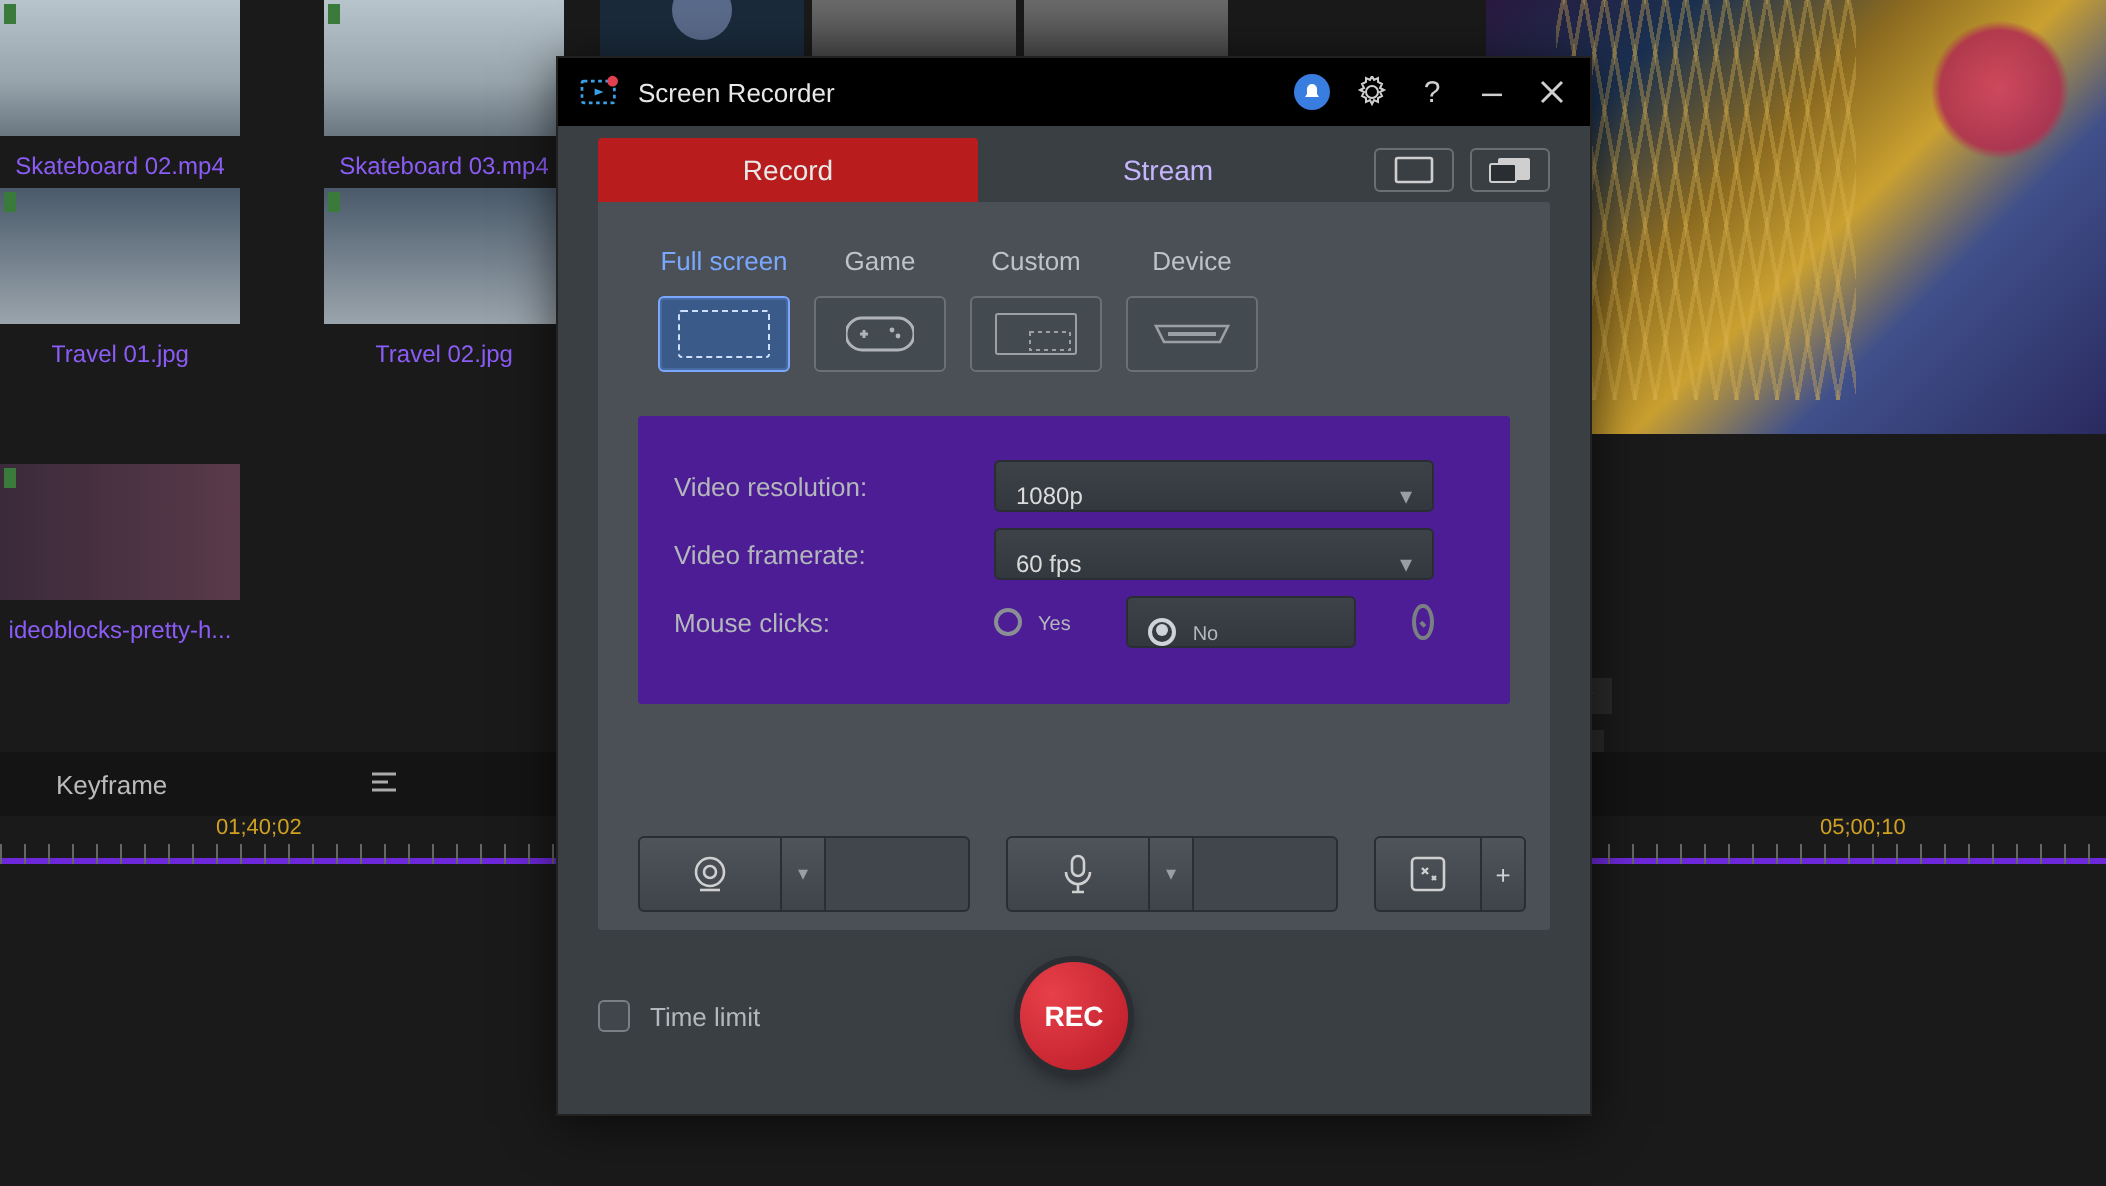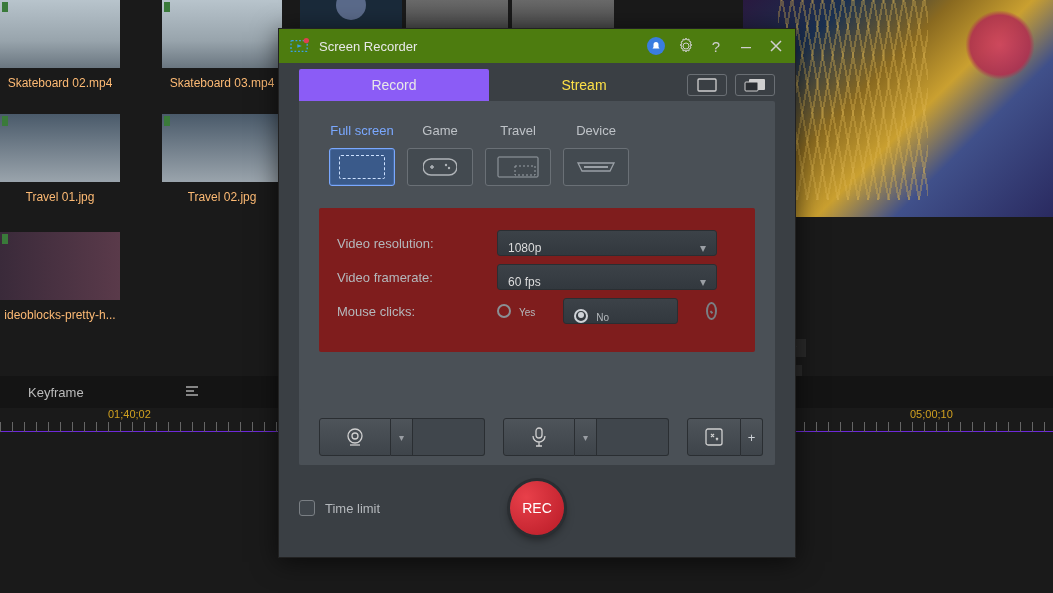--- a/index.html
+++ b/index.html
@@ -1,71 +1,71 @@
 <!DOCTYPE html>
 <html><head>
 <meta charset="utf-8">
 <style>
 *{margin:0;padding:0;box-sizing:border-box;font-family:"Segoe UI",Arial,sans-serif;-webkit-font-smoothing:antialiased}
 body{background:#1a1a1a;width:1053px;height:593px;overflow:hidden;position:relative;color:#aaa;font-size:13px}
 
 .bg-thumbs{position:absolute;top:0;left:0;right:0;display:flex;gap:42px;padding:0 0 0 0}
 .thumb{width:120px;display:flex;flex-direction:column;align-items:center;gap:8px}
 .thumb-img{width:120px;height:68px;background:#333;position:relative;overflow:hidden}
-.thumb-label{color:#fdba74;font-size:12px;text-align:center;white-space:nowrap;overflow:hidden;text-overflow:ellipsis;max-width:140px}
+.thumb-label{color:#8b5cf6;font-size:12px;text-align:center;white-space:nowrap;overflow:hidden;text-overflow:ellipsis;max-width:140px}
 .audio-inset{width:6px;height:10px;background:#3a7a3a;position:absolute;top:2px;left:2px}
 .vegas{position:absolute;top:0;right:0;width:310px;height:217px;background:linear-gradient(135deg,#2a1a40 0%,#1a3050 20%,#8a6a20 40%,#caa030 55%,#40508a 70%,#2a2a60 100%);overflow:hidden}
 .vegas::before{content:"";position:absolute;right:18px;top:10px;width:70px;height:70px;border-radius:50%;background:radial-gradient(circle,#d04060 0%,#b03050 60%,transparent 70%);opacity:.9}
 .vegas::after{content:"";position:absolute;left:35px;top:0;width:150px;height:200px;background:repeating-linear-gradient(80deg,transparent 0 8px,rgba(220,180,80,.35) 8px 10px),repeating-linear-gradient(-80deg,transparent 0 8px,rgba(220,180,80,.35) 8px 10px)}
 .thumb-skate{background:linear-gradient(#b8c4cc 0%,#98a4ac 60%,#6a7680 100%)}
 .thumb-travel{background:linear-gradient(#4a5a6a 0%,#9aa4ac 100%)}
 .thumb-video{background:linear-gradient(90deg,#3a2a3a,#5a3a4a)}
 
-.row2{position:absolute;top:114px;left:0;display:flex;gap:42px}
+.row2{position:absolute;top:94px;left:0;display:flex;gap:42px}
 .row3{position:absolute;top:232px;left:0;display:flex;gap:42px}
 
 .keyframe-bar{position:absolute;top:376px;left:0;right:0;height:32px;display:flex;align-items:center;padding:0 28px;background:#141414}
 .kf-btn{display:flex;align-items:center;gap:100px;color:#bbb}
 .kf-icon{width:16px;height:16px}
 
 .timeline{position:absolute;top:408px;left:0;right:0;height:30px;background:#1a1a1a}
-.ruler{position:absolute;top:0;left:0;right:0;height:24px;border-bottom:1px solid #6d28d9}
+.ruler{position:absolute;top:0;left:0;right:0;height:24px;border-bottom:3px solid #6d28d9}
 .ruler-ticks{position:absolute;top:14px;left:0;right:0;height:10px;background:repeating-linear-gradient(90deg,#666 0 1px,transparent 1px 12px)}
 .tc{position:absolute;top:0;font-size:11px;color:#d0a020}
 .tc1{left:108px}
 .tc2{left:910px}
 .transport{position:absolute;top:338px;right:210px;display:flex;gap:8px}
 .tbtn{width:28px;height:20px;background:#2a2a2a;border:1px solid #1a1a1a;display:flex;align-items:center;justify-content:center;color:#9a9a9a}
 
 .dialog{position:absolute;top:28px;left:278px;width:518px;height:530px;background:#3a3f44;border:1px solid #222;box-shadow:0 4px 24px rgba(0,0,0,.6)}
-.dlg-title{height:34px;display:flex;align-items:center;padding:0 10px;gap:8px;background:#4d7c0f}
+.dlg-title{height:34px;display:flex;align-items:center;padding:0 10px;gap:8px;background:#000000}
 .title-icon{width:22px;height:18px;position:relative}
 .title-icon svg{width:100%;height:100%}
 .title-text{color:#e8e8e8;font-size:13px}
 .title-right{margin-left:auto;display:flex;align-items:center;gap:12px;color:#cfcfcf}
 .title-right .ic{display:flex;align-items:center;justify-content:center;width:18px;height:18px;cursor:pointer}
 .notif{width:16px;height:16px;border-radius:50%;background:#3a7de0;display:flex;align-items:center;justify-content:center}
 
 .tabs{display:flex;align-items:center;margin:6px 20px 0;height:32px}
-.tab{flex:none;width:190px;height:32px;display:flex;align-items:center;justify-content:center;color:#fde047;font-size:14px;cursor:pointer}
-.tab.active{background:#8b5cf6;color:#e8e8e8;border-radius:2px 2px 0 0}
+.tab{flex:none;width:190px;height:32px;display:flex;align-items:center;justify-content:center;color:#c4b5fd;font-size:14px;cursor:pointer}
+.tab.active{background:#b91c1c;color:#e8e8e8;border-radius:2px 2px 0 0}
 .tab-right{margin-left:auto;display:flex;gap:8px}
 .disp-btn{width:40px;height:22px;border:1px solid #6a6f74;border-radius:3px;display:flex;align-items:center;justify-content:center;color:#cfcfcf;cursor:pointer}
 
 .body{background:#4a5056;margin:0 20px;padding:22px 20px 0;height:calc(100% - 72px - 92px);border-radius:0 2px 2px 2px}
 .mode-row{display:flex;gap:0;padding:0 4px}
 .mode{width:78px;display:flex;flex-direction:column;align-items:center;gap:10px;cursor:pointer}
 .mode-label{font-size:13px;color:#bfc3c8}
 .mode.active .mode-label{color:#7aa8ff}
 .mode-icon{width:66px;height:38px;border:1px solid #6a7076;border-radius:3px;background:#434a50;display:flex;align-items:center;justify-content:center}
 .mode.active .mode-icon{border:1px solid #7aa8ff;background:#3a5a8a;box-shadow:0 0 0 1px rgba(122,168,255,.2) inset}
 .mode-inner{width:46px;height:24px;border:1px dashed #9aa0a6;border-radius:2px;position:relative}
 .mode.active .mode-inner{border-color:#cde1ff}
 
-.settings{margin-top:22px;background:#7f1d1d;border-radius:2px;padding:18px 18px 24px}
+.settings{margin-top:22px;background:#4c1d95;border-radius:2px;padding:18px 18px 24px}
 .srow{display:flex;align-items:center;height:34px}
 .slabel{width:160px;color:#b4b8bc;font-size:13px}
 .selectw .sel{width:220px;display:flex;align-items:flex-end;justify-content:space-between}
 .sel{height:26px;width:220px;background:linear-gradient(#3c4248,#32383e);border:1px solid #2a2e32;border-radius:3px;color:#dcdcdc;font-size:12px;padding:0 10px;cursor:pointer}
 .sel .chev{color:#9a9ea4}
 .radios{display:flex;align-items:center;gap:28px}
 .radio{display:flex;align-items:flex-end;gap:8px;color:#b4b8bc;font-size:10px;cursor:pointer}
 .rcir{width:14px;height:14px;border-radius:50%;border:2px solid #8a8f94}
 .radio.sel .rcir{border-color:#cfd3d8}
 .radio.sel .rcir::after{content:"";display:block;width:6px;height:6px;border-radius:50%;background:#cfd3d8;margin:1px auto}
@@ -77,21 +77,21 @@
 .src-btn{width:72px;background:linear-gradient(#4e545a,#3e444a);border:1px solid #2a2e32;border-radius:3px 0 0 3px;display:flex;align-items:center;justify-content:center;color:#d0d0d0;cursor:pointer}
 .src-caret{width:22px;background:linear-gradient(#4e545a,#3e444a);border:1px solid #2a2e32;border-left:none;border-radius:0;display:flex;align-items:center;justify-content:center;color:#9a9ea4;font-size:10px;cursor:pointer}
 .src-screen{width:72px;background:#40464c;border:1px solid #2a2e32;border-left:none;border-radius:0 3px 3px 0}
 .src-group2 .src-btn{border-radius:3px 0 0 3px}
 .src-group2 .src-btn{width:54px}
 .add-btn{width:22px;background:linear-gradient(#4e545a,#3e444a);border:1px solid #2a2e32;border-left:none;border-radius:0 3px 3px 0;display:flex;align-items:center;justify-content:center;color:#cfd3d8;cursor:pointer}
 
 .bottom{position:absolute;left:20px;right:20px;bottom:20px;height:58px;display:flex;align-items:center}
 .chk{display:flex;align-items:center;gap:10px;color:#b4b8bc;font-size:13px;cursor:pointer}
 .box{width:16px;height:16px;border:1px solid #7a7f84;border-radius:3px;background:#40464c}
-.rec-btn{position:absolute;left:50%;transform:translateX(-50%);width:54px;height:54px;border-radius:50%;background:radial-gradient(circle at 30% 30%,#e8404a,#b81a26);box-shadow:0 0 0 3px #2a2e32,0 4px 10px rgba(0,0,0,.5);display:flex;align-items:center;justify-content:center;color:#fff;font-weight:400;font-size:14px;cursor:pointer}
+.rec-btn{position:absolute;left:50%;transform:translateX(-50%);width:54px;height:54px;border-radius:50%;background:radial-gradient(circle at 30% 30%,#e8404a,#b81a26);box-shadow:0 0 0 3px #2a2e32,0 4px 10px rgba(0,0,0,.5);display:flex;align-items:center;justify-content:center;color:#fff;font-weight:700;font-size:14px;cursor:pointer}
 
 .big-audio{position:absolute;top:0;left:300px;width:102px;height:28px;background:#1a2a3a}
 .big-audio::after{content:"";position:absolute;left:50%;top:50%;width:30px;height:30px;border-radius:50%;background:#5a6a8a;transform:translate(-50%,-80%)}
 .big-thumb{position:absolute;top:0;left:406px;width:208px;height:28px;display:flex;gap:4px}
 .bt1{flex:1;background:linear-gradient(#6a6a6a,#4a4a4a)}
 
 svg{display:block}
 </style>
 </head>
 <body>
@@ -231,21 +231,21 @@
         <div class="mode-icon">
           <svg width="34" height="20" viewBox="0 0 34 20">
               <path d="M8 2h18a8 8 0 010 16H8A8 8 0 018 2z" fill="none" stroke="#b0b4b8" stroke-width="1.5"></path>
               <path d="M9 8v4M7 10h4" stroke="#b0b4b8" stroke-width="1.5"></path>
               <circle cx="23" cy="8" r="1.2" fill="#b0b4b8"></circle>
               <circle cx="26" cy="11" r="1.2" fill="#b0b4b8"></circle>
             </svg>
         </div>
       </div>
       <div class="mode">
-        <div class="mode-label">Travel</div>
+        <div class="mode-label">Custom</div>
         <div class="mode-icon">
           <svg width="46" height="26" viewBox="0 0 46 26">
               <rect x="3" y="3" width="40" height="20" rx="1" fill="none" stroke="#9aa0a6" stroke-width="1"></rect>
               <rect x="20" y="12" width="20" height="9" fill="none" stroke="#9aa0a6" stroke-width="1" stroke-dasharray="2 2"></rect>
             </svg>
         </div>
       </div>
       <div class="mode">
         <div class="mode-label">Device</div>
         <div class="mode-icon">

